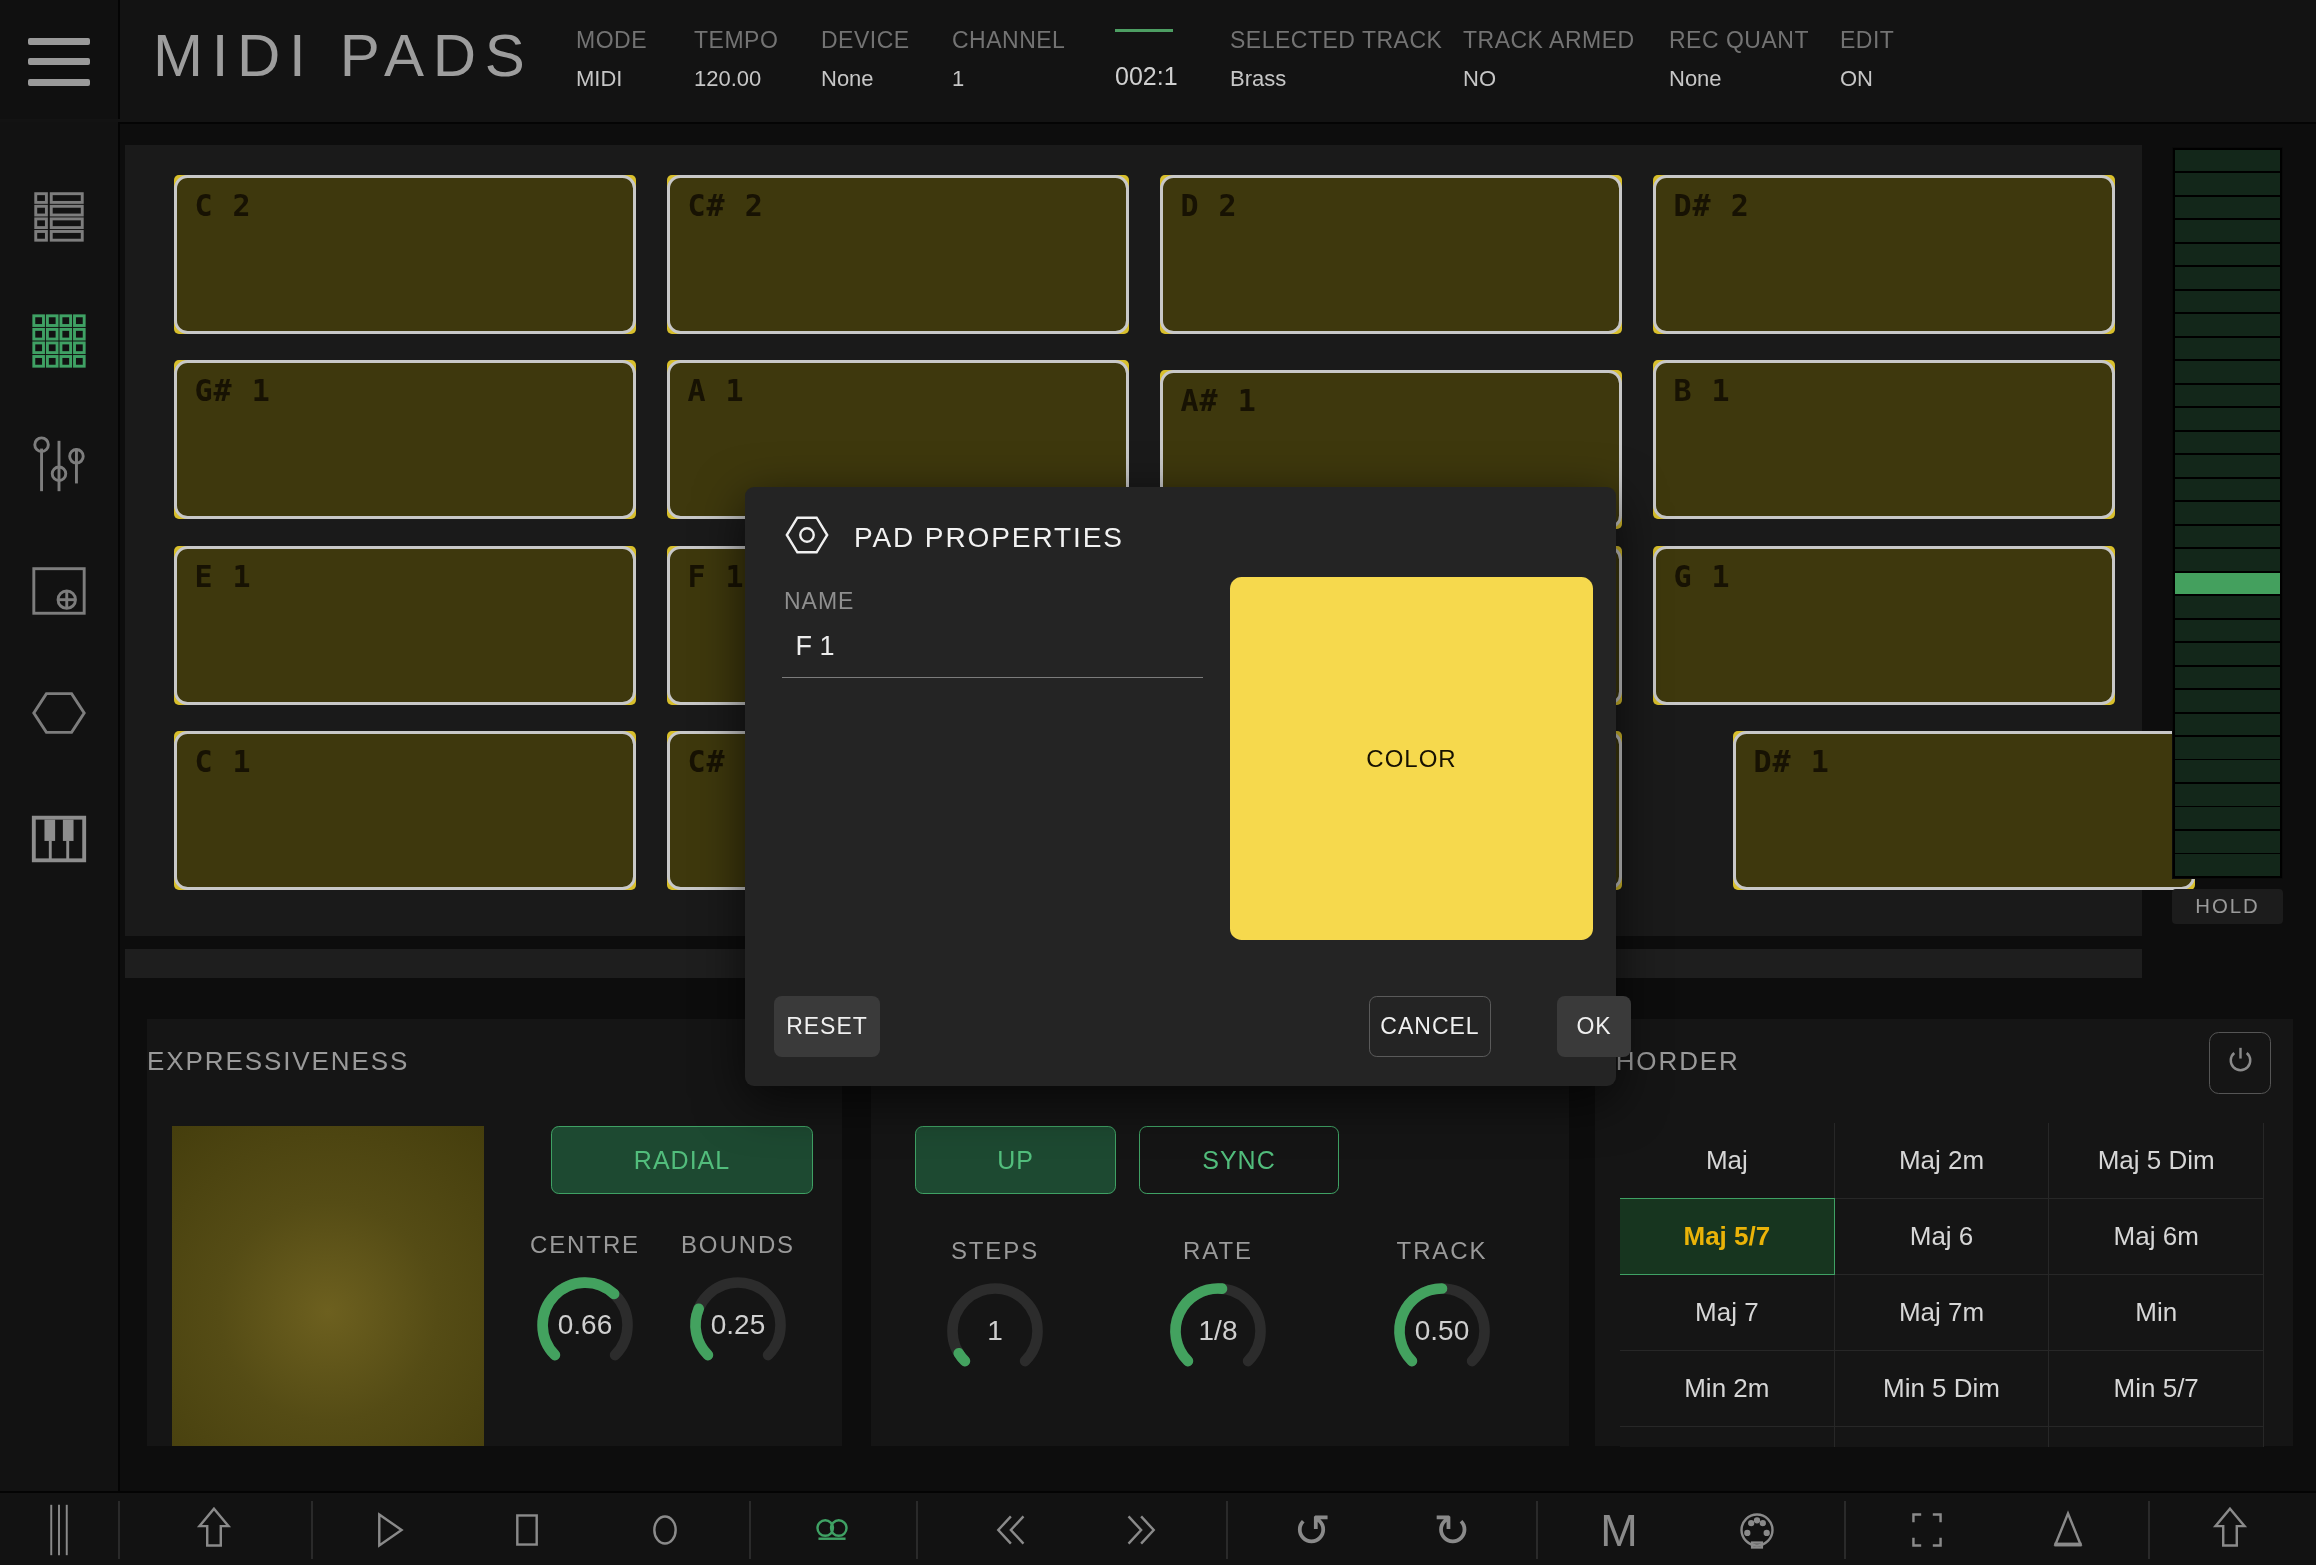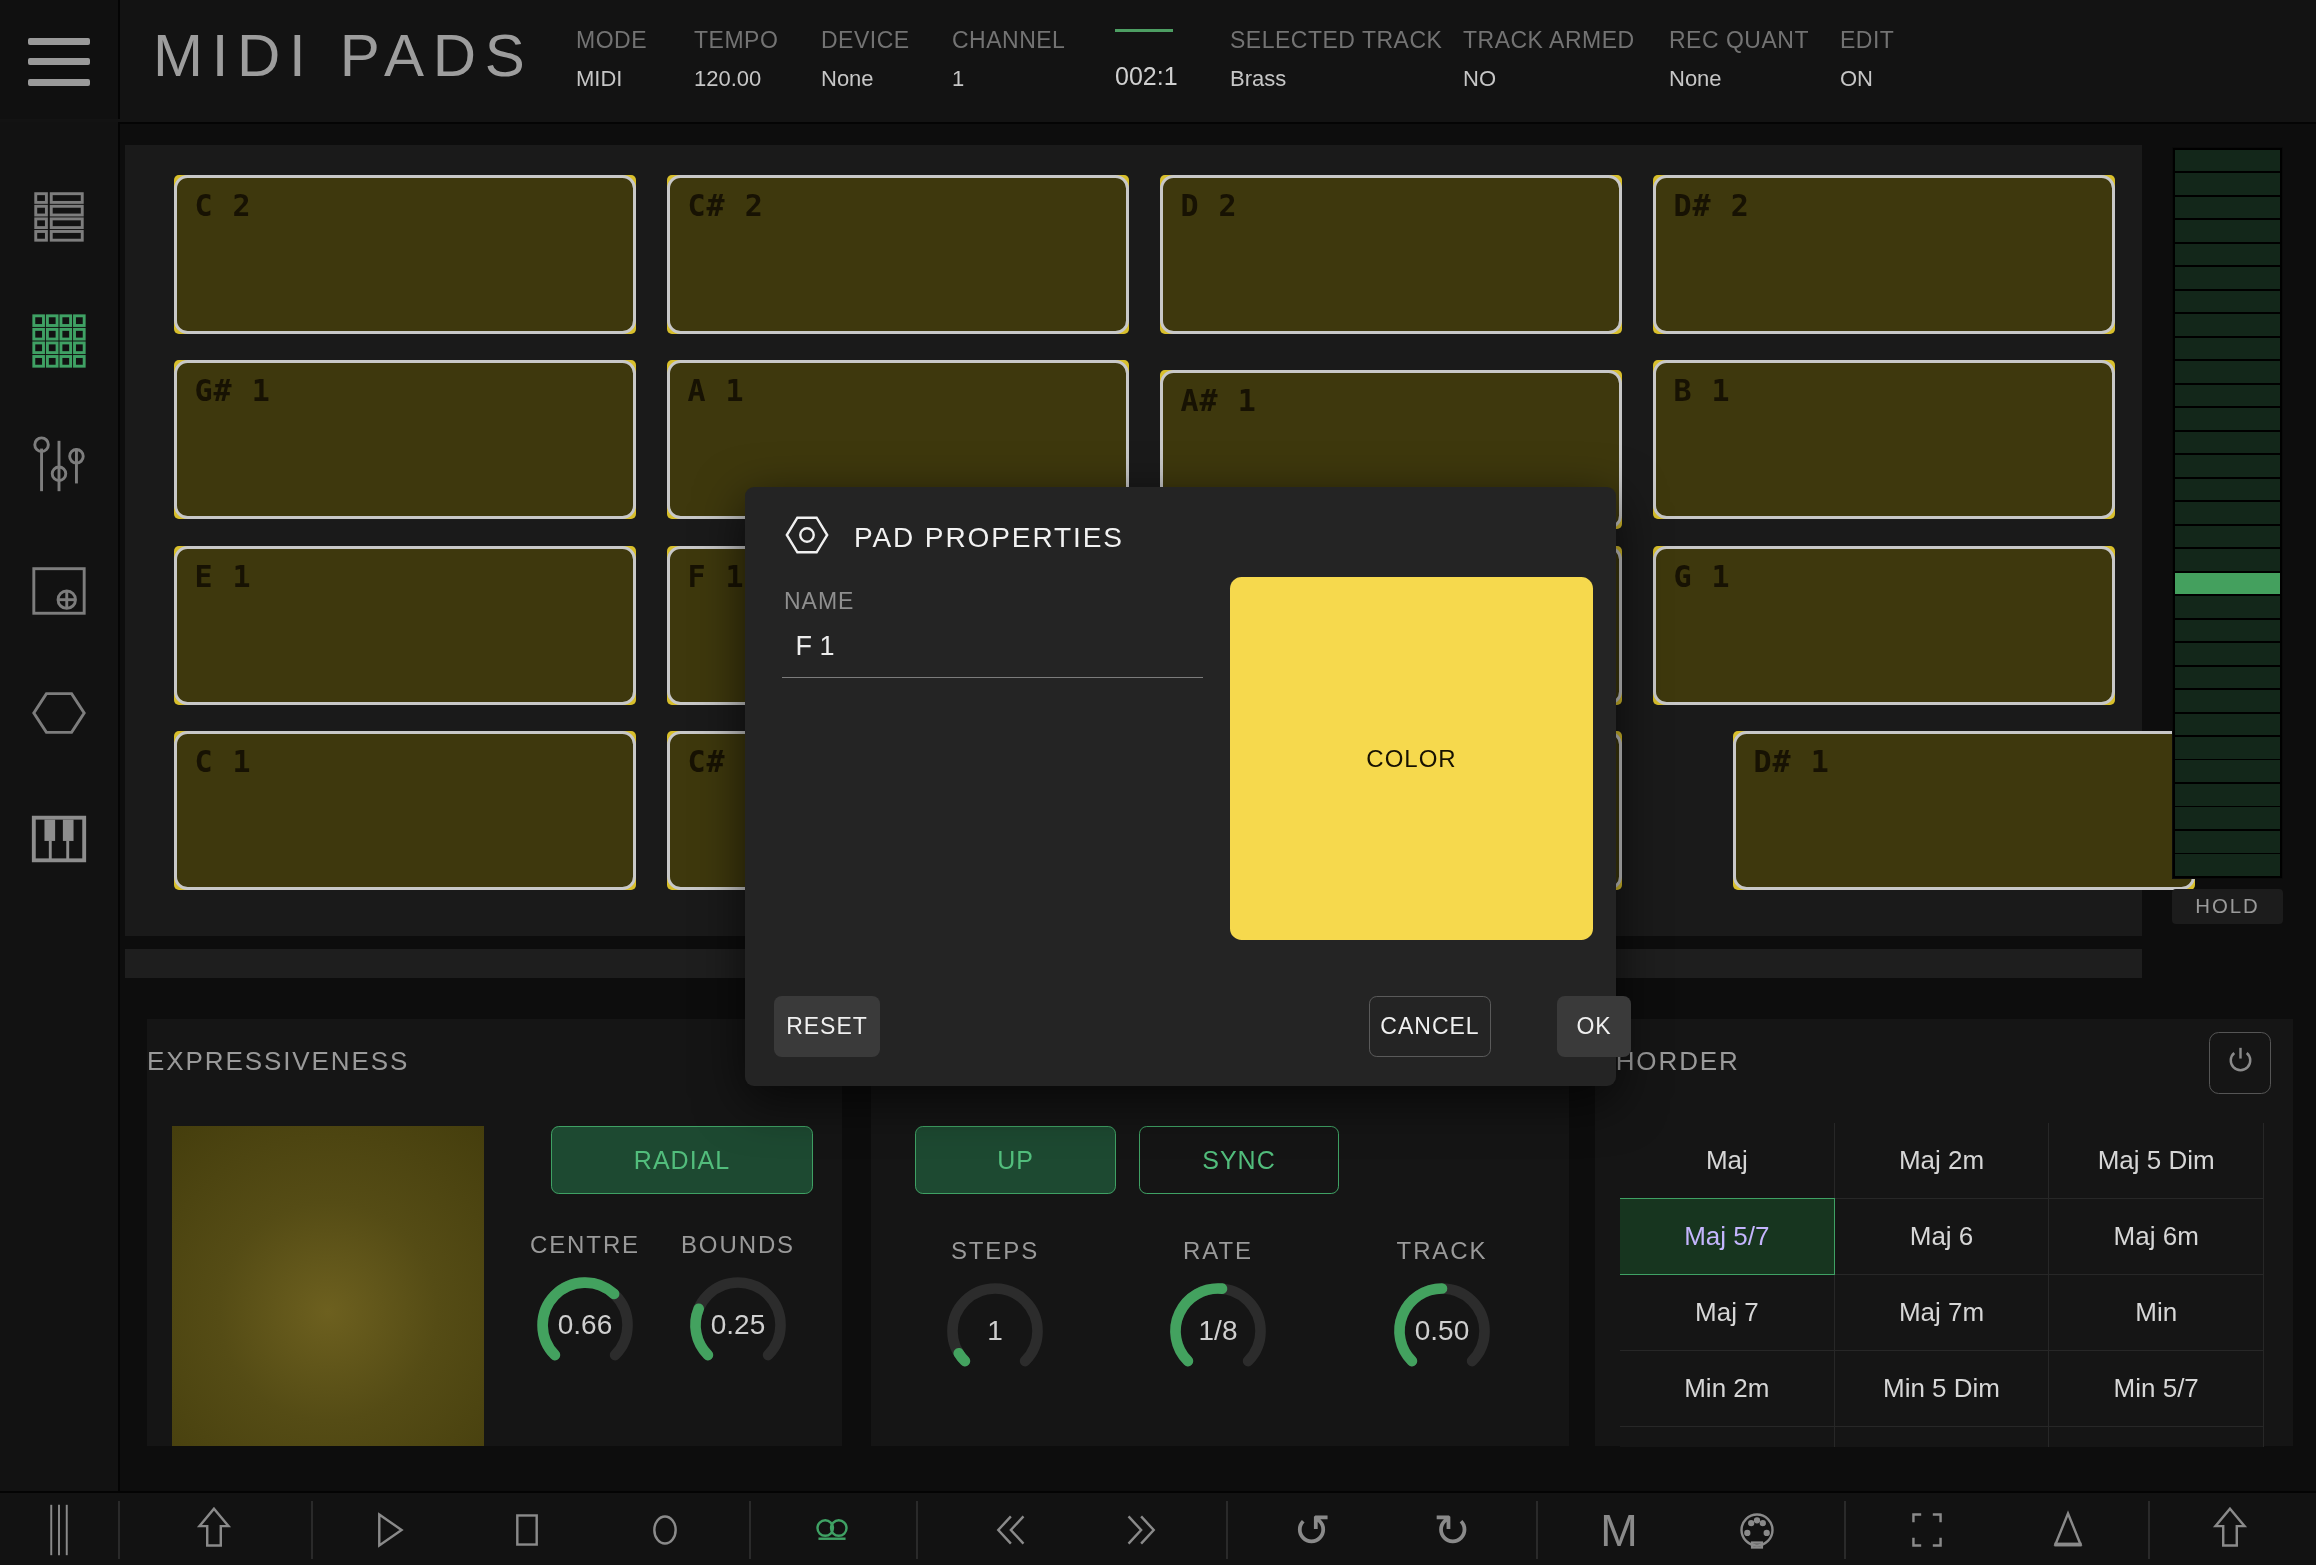--- a/index.html
+++ b/index.html
@@ -72,21 +72,21 @@
   #knob-rate{left:279px;top:218px;}
   #knob-gate{left:503px;top:218px;}
 
   
   .pwr-btn{position:absolute;left:614px;top:12.6px;width:62px;height:62px;border:1.9px solid #555;border-radius:9.7px;
            box-sizing:border-box;display:flex;align-items:center;justify-content:center;cursor:pointer;}
   #chgrid{position:absolute;left:25px;top:104px;width:644px;height:324px;overflow:hidden;}
   .chrow{display:flex;height:76px;}
   .chcell{flex:1;border:1px solid #272727;margin:-1px 0 0 -1px;display:flex;align-items:center;justify-content:center;
           font-size:26px;color:#d6d6d6;cursor:pointer;background:#151515;}
-  .chcell.selected{background:#17351f;border:1.9px solid #3fa164;color:#c4b5fd;z-index:2;}
+  .chcell.selected{background:#17351f;border:1.9px solid #3fa164;color:#eab308;z-index:2;font-weight:bold;}
 
   
   .modal{position:absolute;left:720px;top:487px;width:871px;height:599px;background:#242424;border-radius:9px;
          box-shadow:0 13.6px 49px rgba(0,0,0,.65);z-index:10;margin-left:25px;}
   .modal-title{position:absolute;left:109px;top:35px;font-size:28px;letter-spacing:1.9px;color:#f2f2f2;}
   .modal-hex{position:absolute;left:37px;top:23px;}
   .m-name-label{position:absolute;left:39px;top:101px;font-size:23px;letter-spacing:1px;color:#8f8f8f;}
   .m-name-input{position:absolute;left:37px;top:134px;width:421px;height:56px;border-bottom:1.9px solid #7c7c7c;cursor:text;}
   .m-name-value{position:absolute;left:13.6px;top:9.7px;font-size:27px;color:#ececec;}
   .m-swatch{position:absolute;left:485px;top:90px;width:363px;height:363px;border-radius:11.6px;

